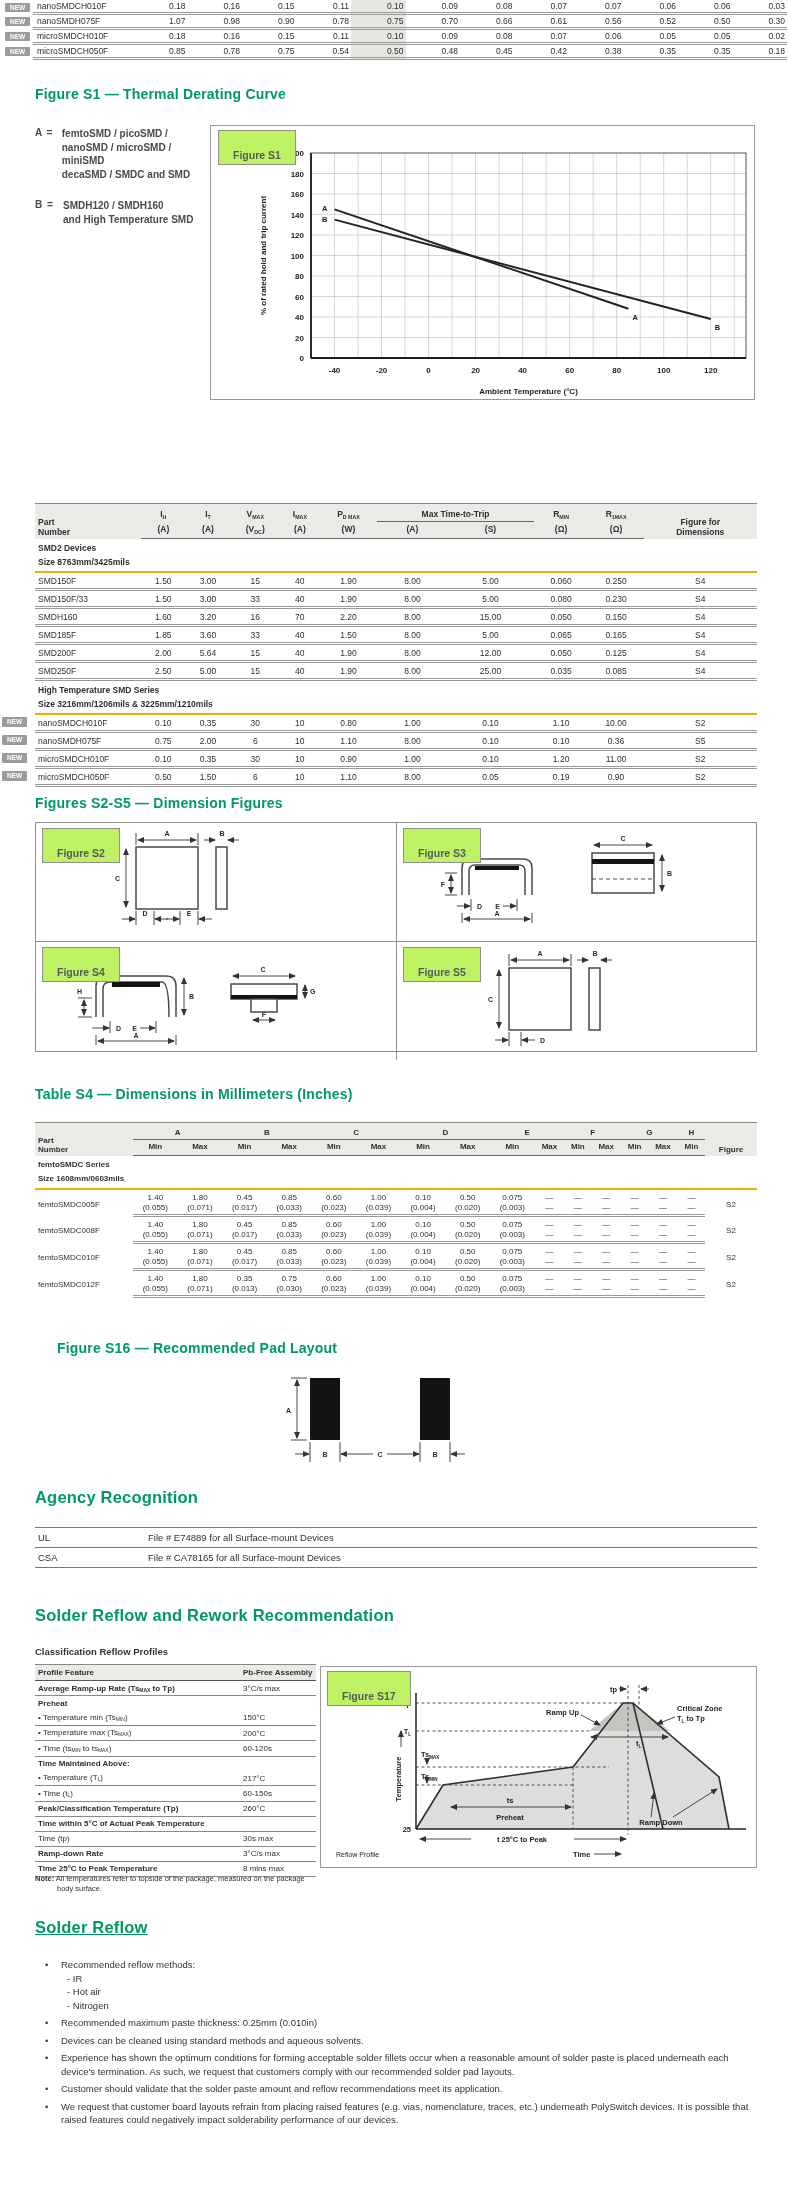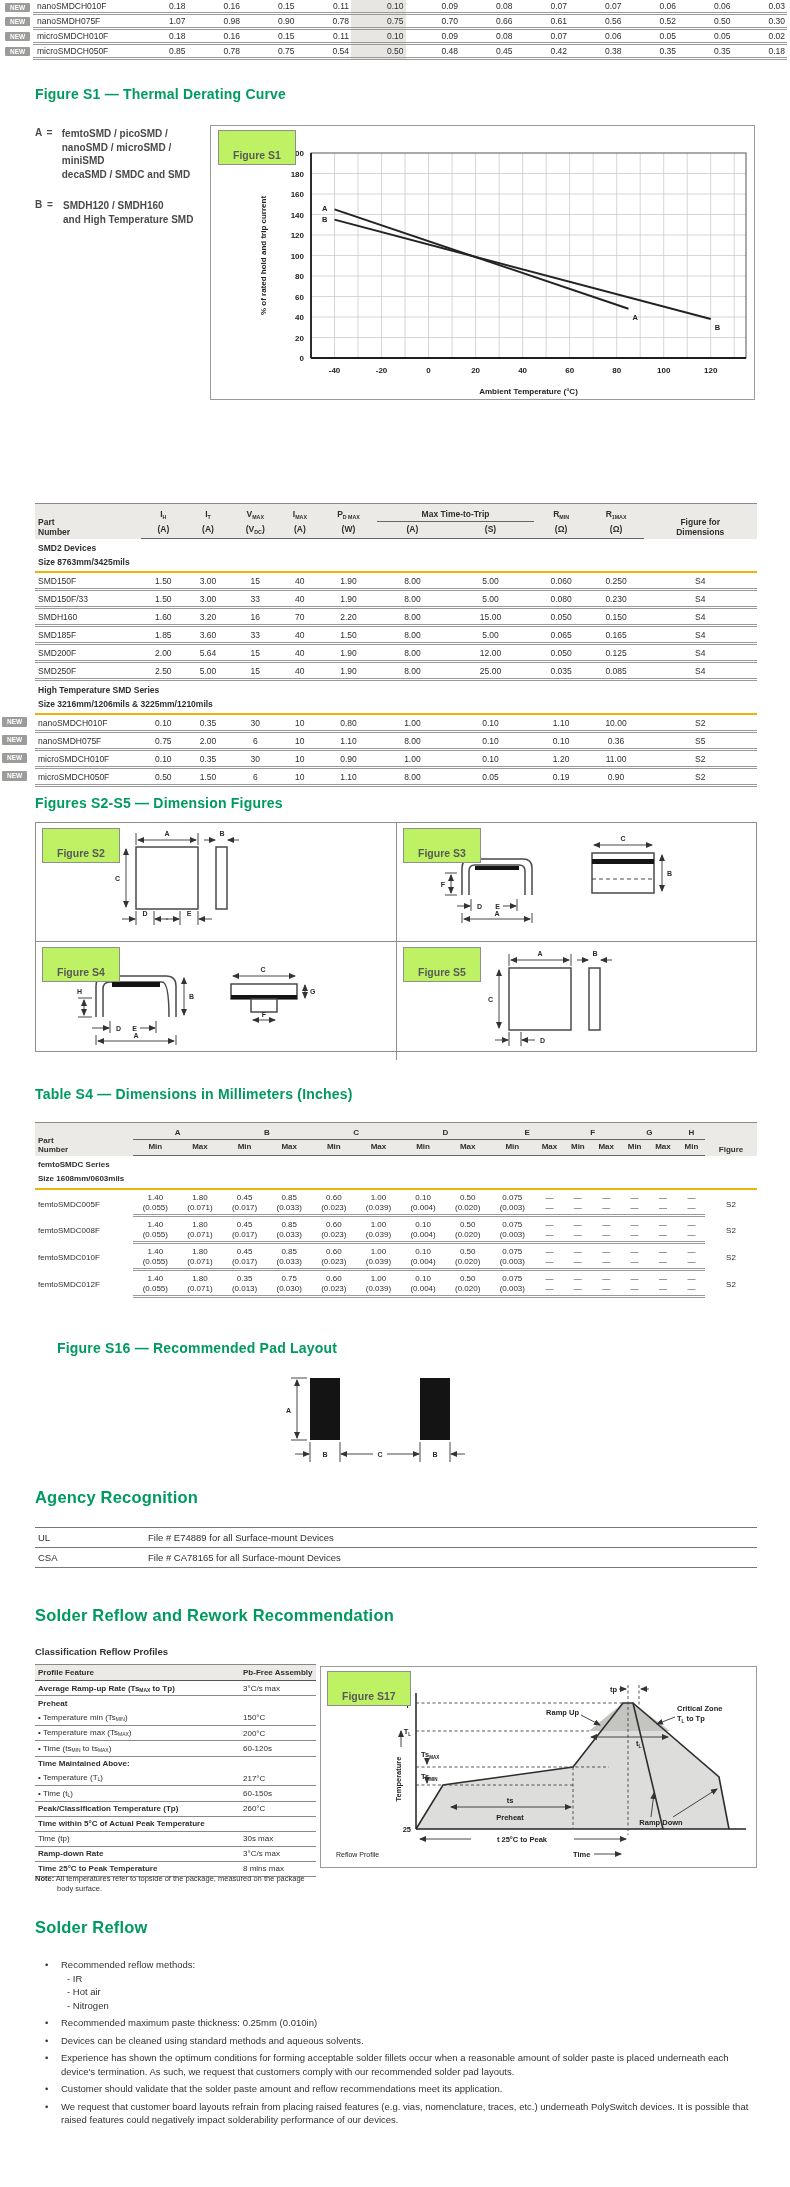--- a/index.html
+++ b/index.html
@@ -103,21 +103,21 @@
   .pfill { fill:#dddddb; }
   .pzone { fill:#c4c4c1; }
   .pline { stroke:#2e2e2e; stroke-width:1.6; fill:none; }
   .paxis { stroke:#222; stroke-width:1.5; }
   .pdash { stroke:#444; stroke-width:0.9; stroke-dasharray:3,2.5; fill:none; }
   .ptxt { font:7px "Liberation Sans",sans-serif; fill:#222; }
   .ptxtb { font:bold 7.5px "Liberation Sans",sans-serif; fill:#222; }
   .ssub { font-size:4.5px; }
 
   
-  #sr-h { position:absolute; top:1918px; left:35px; }
+  #sr-h { position:absolute; top:1918px; left:35px;text-decoration:underline; }
   #sr-list { position:absolute; top:1958px; left:45px; width:712px; font-size:9.5px; color:#333; }
   .bullet { display:flex; margin-bottom:4px; line-height:13.5px; }
   .bullet .dot { width:16px; flex:none; }
   .subline { padding-left:6px; }
 
   sub { font-size:0.62em; vertical-align:-0.3em; }
 </style>
 </head>
 <body>
 

